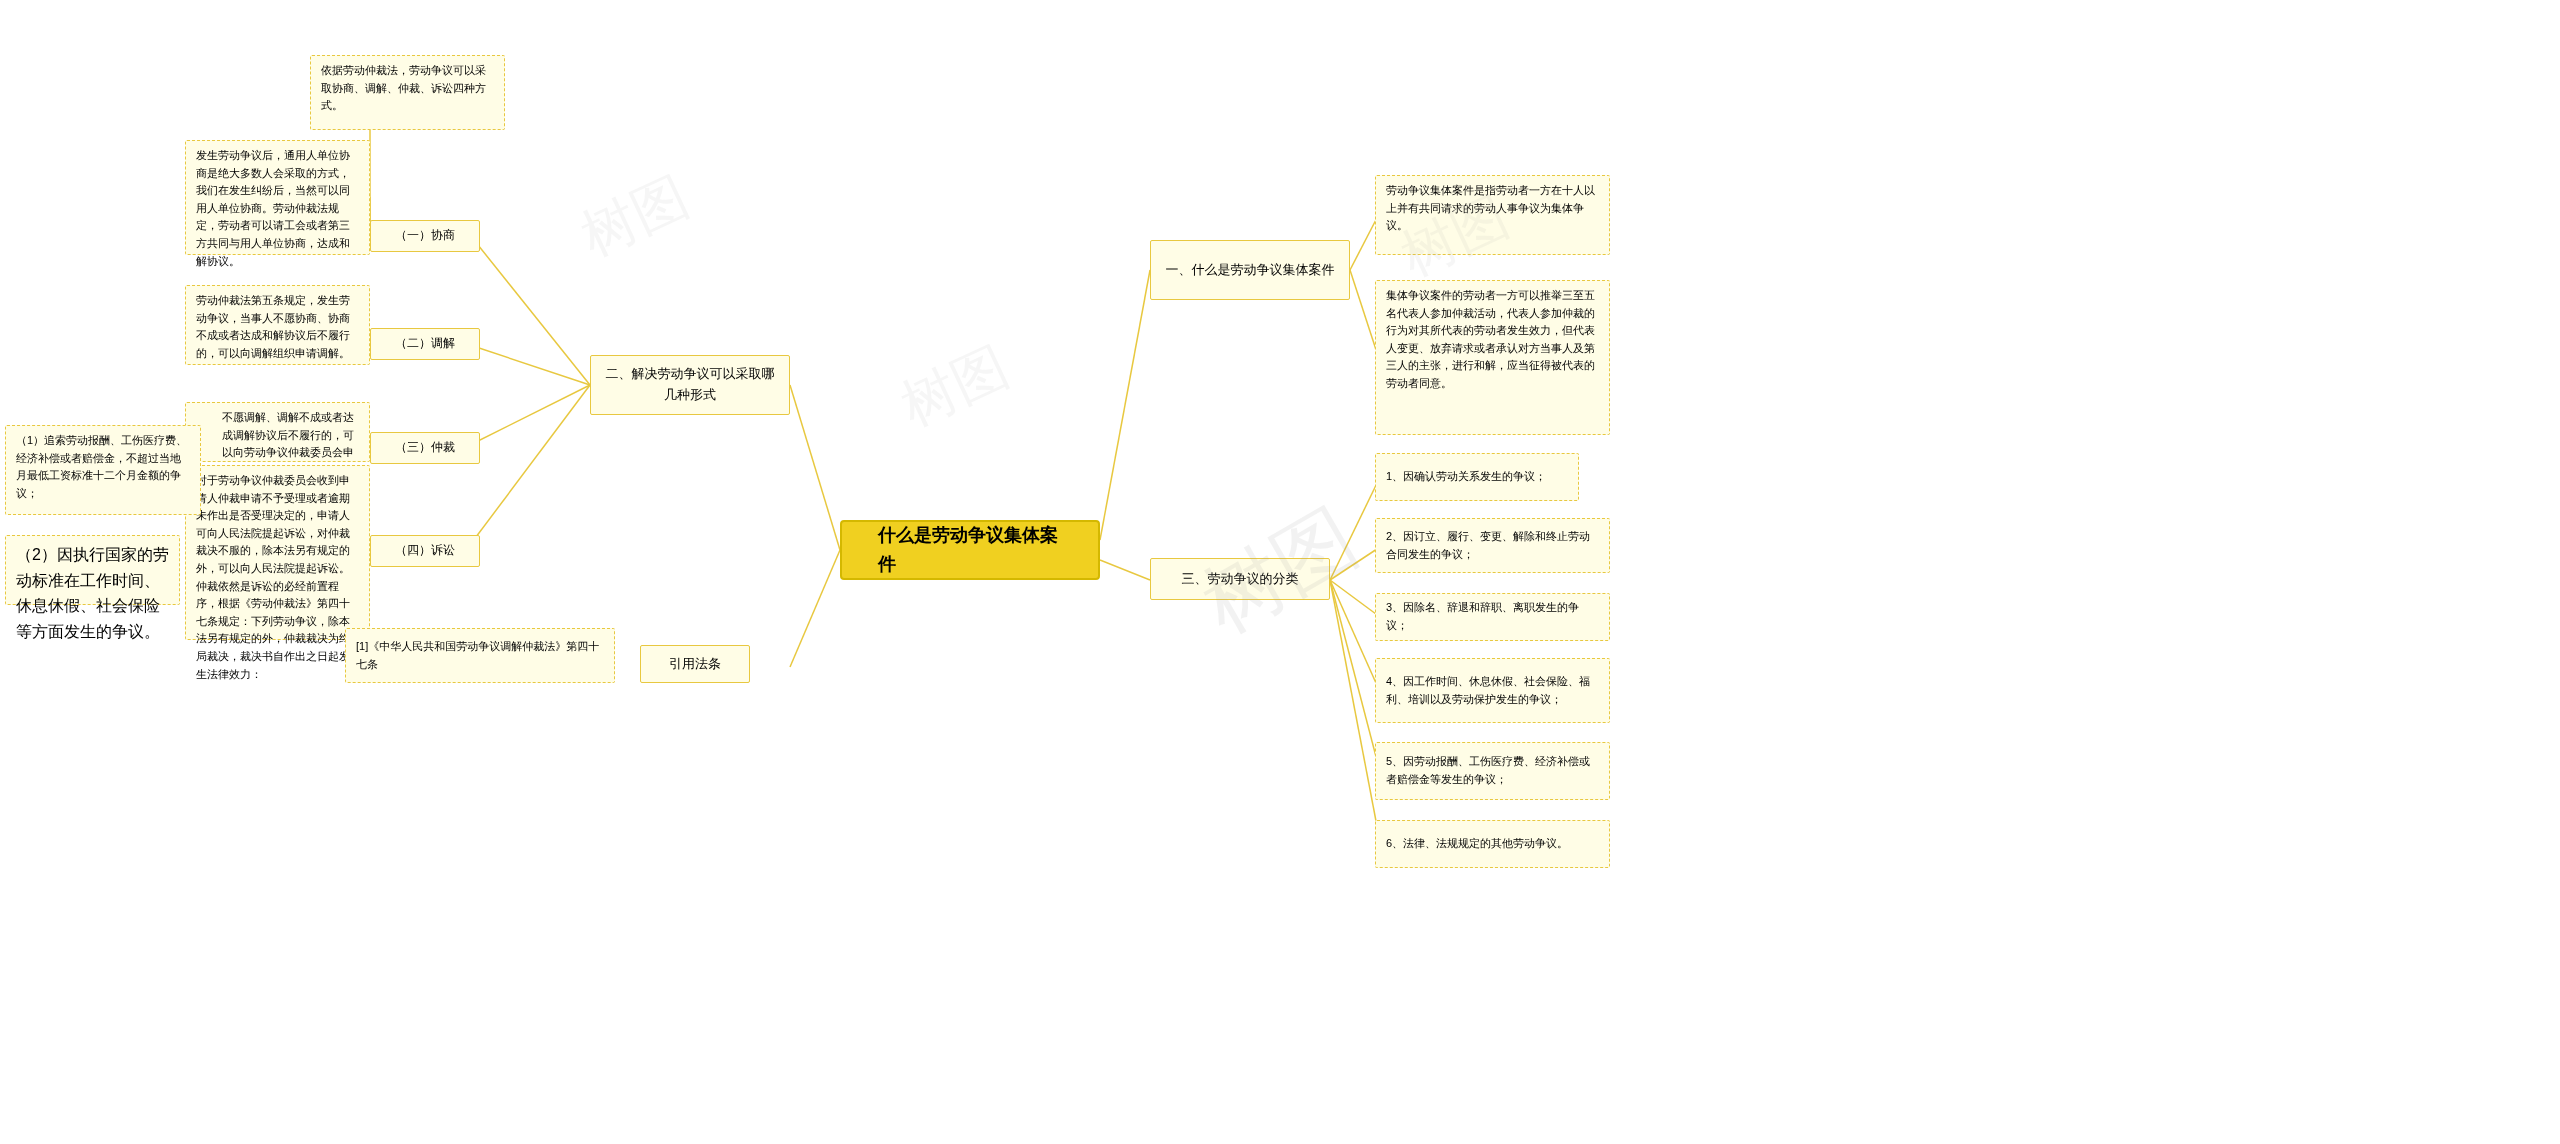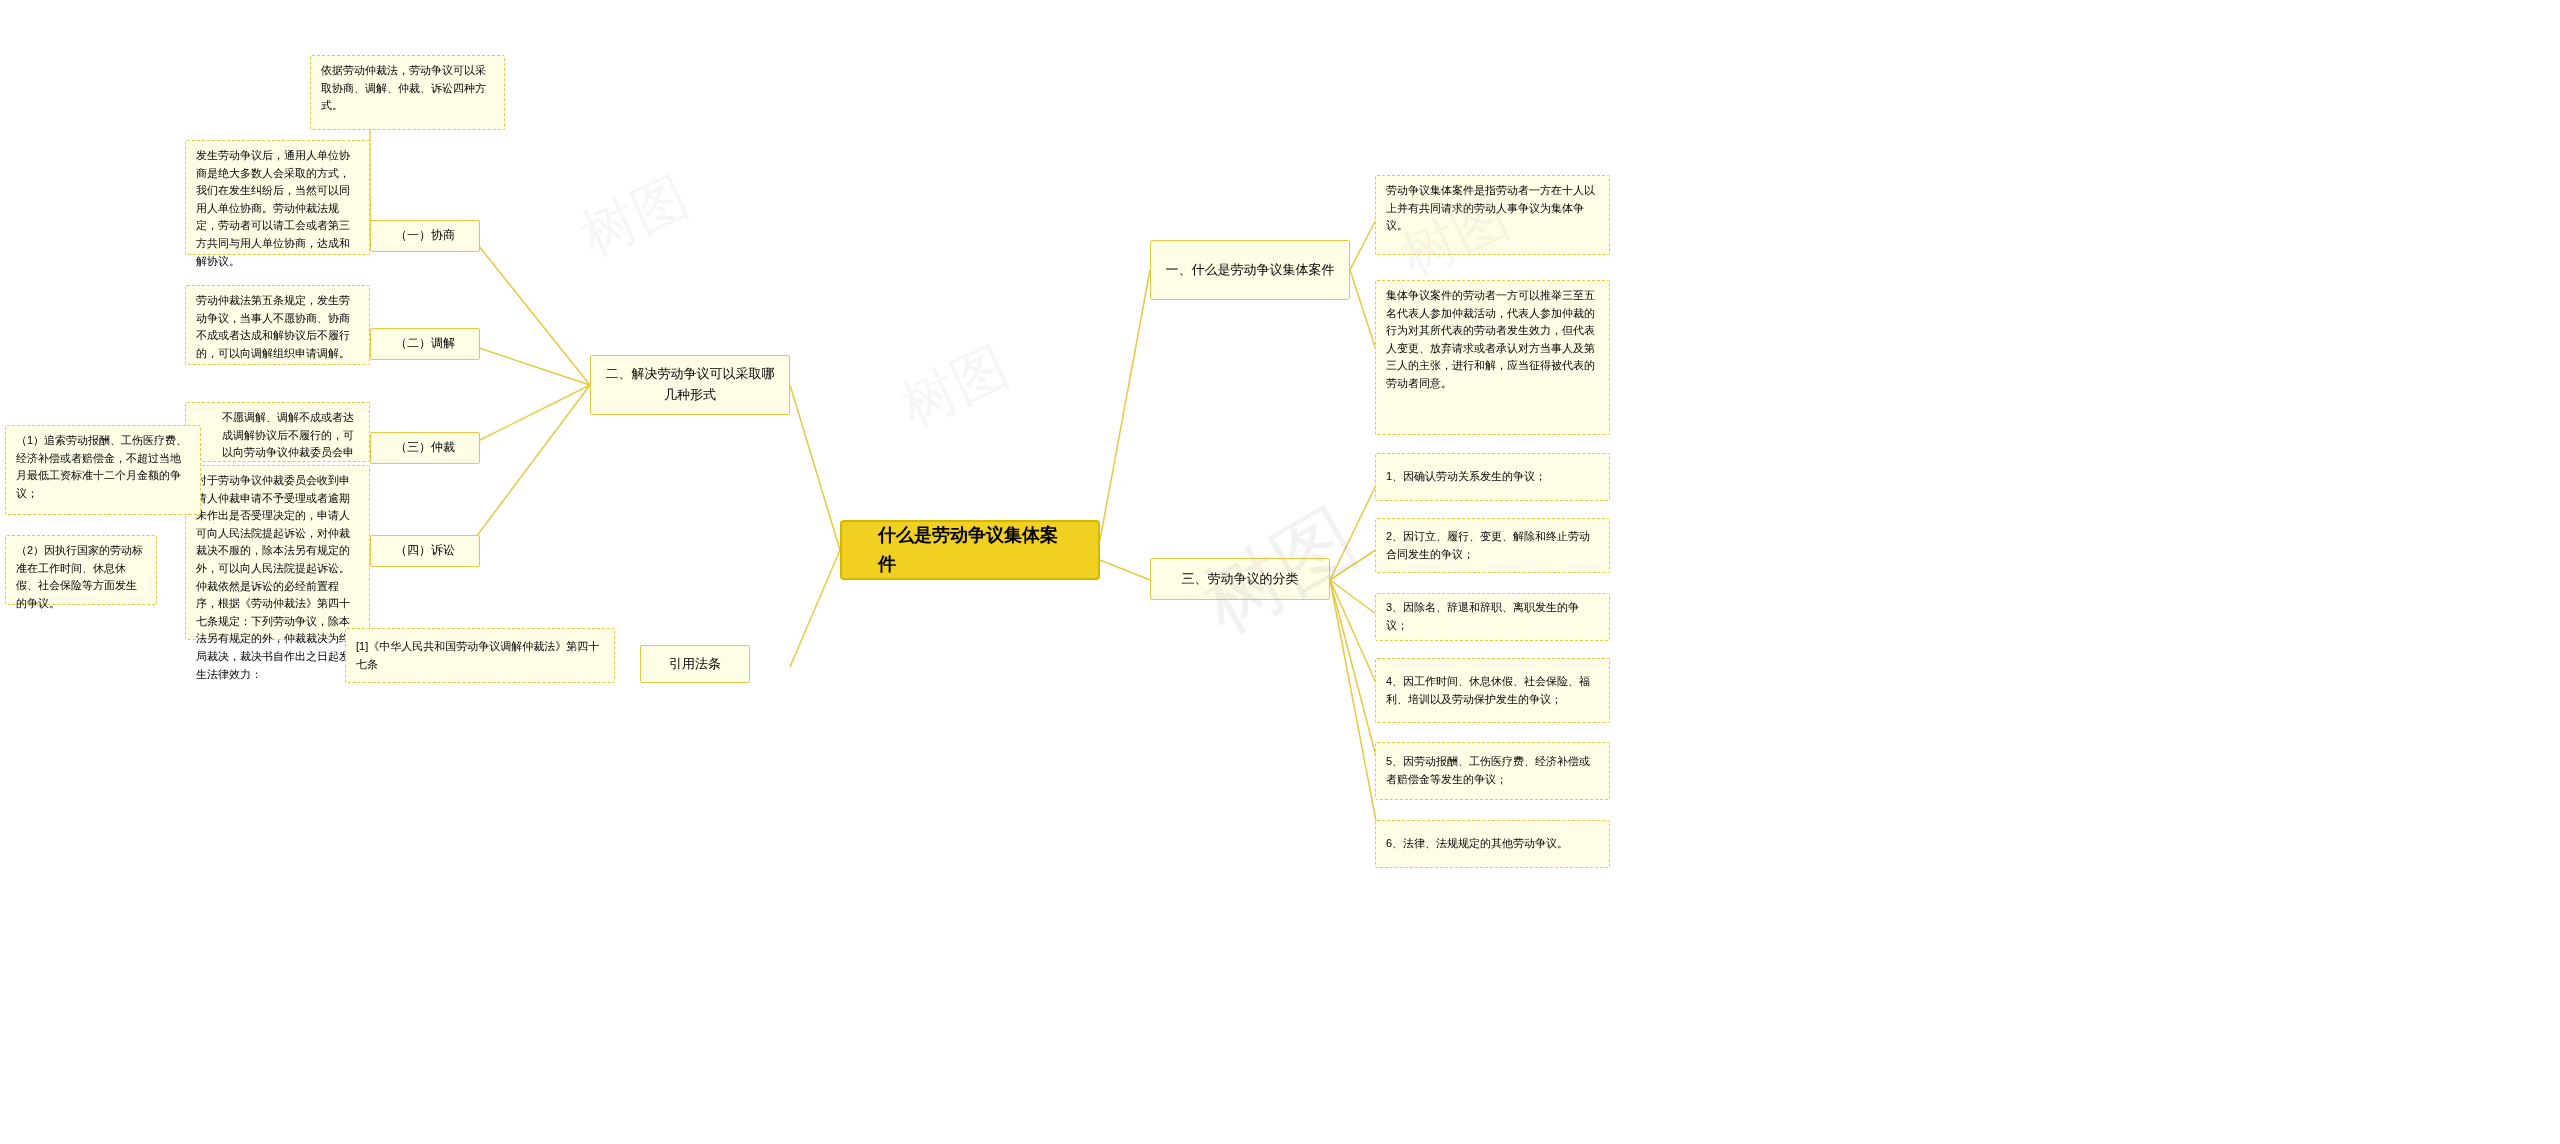--- a/index.html
+++ b/index.html
@@ -156,21 +156,21 @@
     <span>（四）诉讼</span>
   </div>
 
   <div class="node node-yellow-bg" style="left:590px; top:355px; width:200px; height:60px; display:flex; align-items:center; justify-content:center; font-size:13px; text-align:center;">
     <span>二、解决劳动争议可以采取哪几种形式</span>
   </div>
 
   <div class="node node-dashed" style="left:5px; top:425px; width:196px; height:90px; font-size:11px;">
     <span>（1）追索劳动报酬、工伤医疗费、经济补偿或者赔偿金，不超过当地月最低工资标准十二个月金额的争议；</span>
   </div>
-  <div class="node node-dashed" style="left:5px; top:535px; width:152px; height:70px; font-size:11px;">
+  <div class="node node-dashed" style="left:5px; top:535px; width:175px; height:70px; font-size:16px;">
     <span>（2）因执行国家的劳动标准在工作时间、休息休假、社会保险等方面发生的争议。</span>
   </div>
 
   <div class="node node-yellow-bg" style="left:640px; top:645px; width:110px; height:38px; display:flex; align-items:center; justify-content:center; font-size:13px;">
     <span>引用法条</span>
   </div>
 
   <div class="node node-dashed" style="left:345px; top:628px; width:270px; height:55px; font-size:11px; display:flex; align-items:center;">
     <span>[1]《中华人民共和国劳动争议调解仲裁法》第四十七条</span>
   </div>
@@ -184,21 +184,21 @@
   </div>
 
   <div class="node node-dashed" style="left:1375px; top:280px; width:235px; height:155px; font-size:11px;">
     <span>集体争议案件的劳动者一方可以推举三至五名代表人参加仲裁活动，代表人参加仲裁的行为对其所代表的劳动者发生效力，但代表人变更、放弃请求或者承认对方当事人及第三人的主张，进行和解，应当征得被代表的劳动者同意。</span>
   </div>
 
   <div class="node node-yellow-bg" style="left:1150px; top:558px; width:180px; height:42px; display:flex; align-items:center; justify-content:center; font-size:13px; text-align:center;">
     <span>三、劳动争议的分类</span>
   </div>
 
-  <div class="node node-dashed" style="left:1375px; top:453px; width:235px; height:48px; font-size:11px; display:flex; align-items:center;">
+  <div class="node node-dashed" style="left:1375px; top:453px; width:204px; height:48px; font-size:11px; display:flex; align-items:center;">
     <span>1、因确认劳动关系发生的争议；</span>
   </div>
   <div class="node node-dashed" style="left:1375px; top:518px; width:235px; height:55px; font-size:11px; display:flex; align-items:center;">
     <span>2、因订立、履行、变更、解除和终止劳动合同发生的争议；</span>
   </div>
   <div class="node node-dashed" style="left:1375px; top:593px; width:235px; height:48px; font-size:11px; display:flex; align-items:center;">
     <span>3、因除名、辞退和辞职、离职发生的争议；</span>
   </div>
   <div class="node node-dashed" style="left:1375px; top:658px; width:235px; height:65px; font-size:11px; display:flex; align-items:center;">
     <span>4、因工作时间、休息休假、社会保险、福利、培训以及劳动保护发生的争议；</span>

